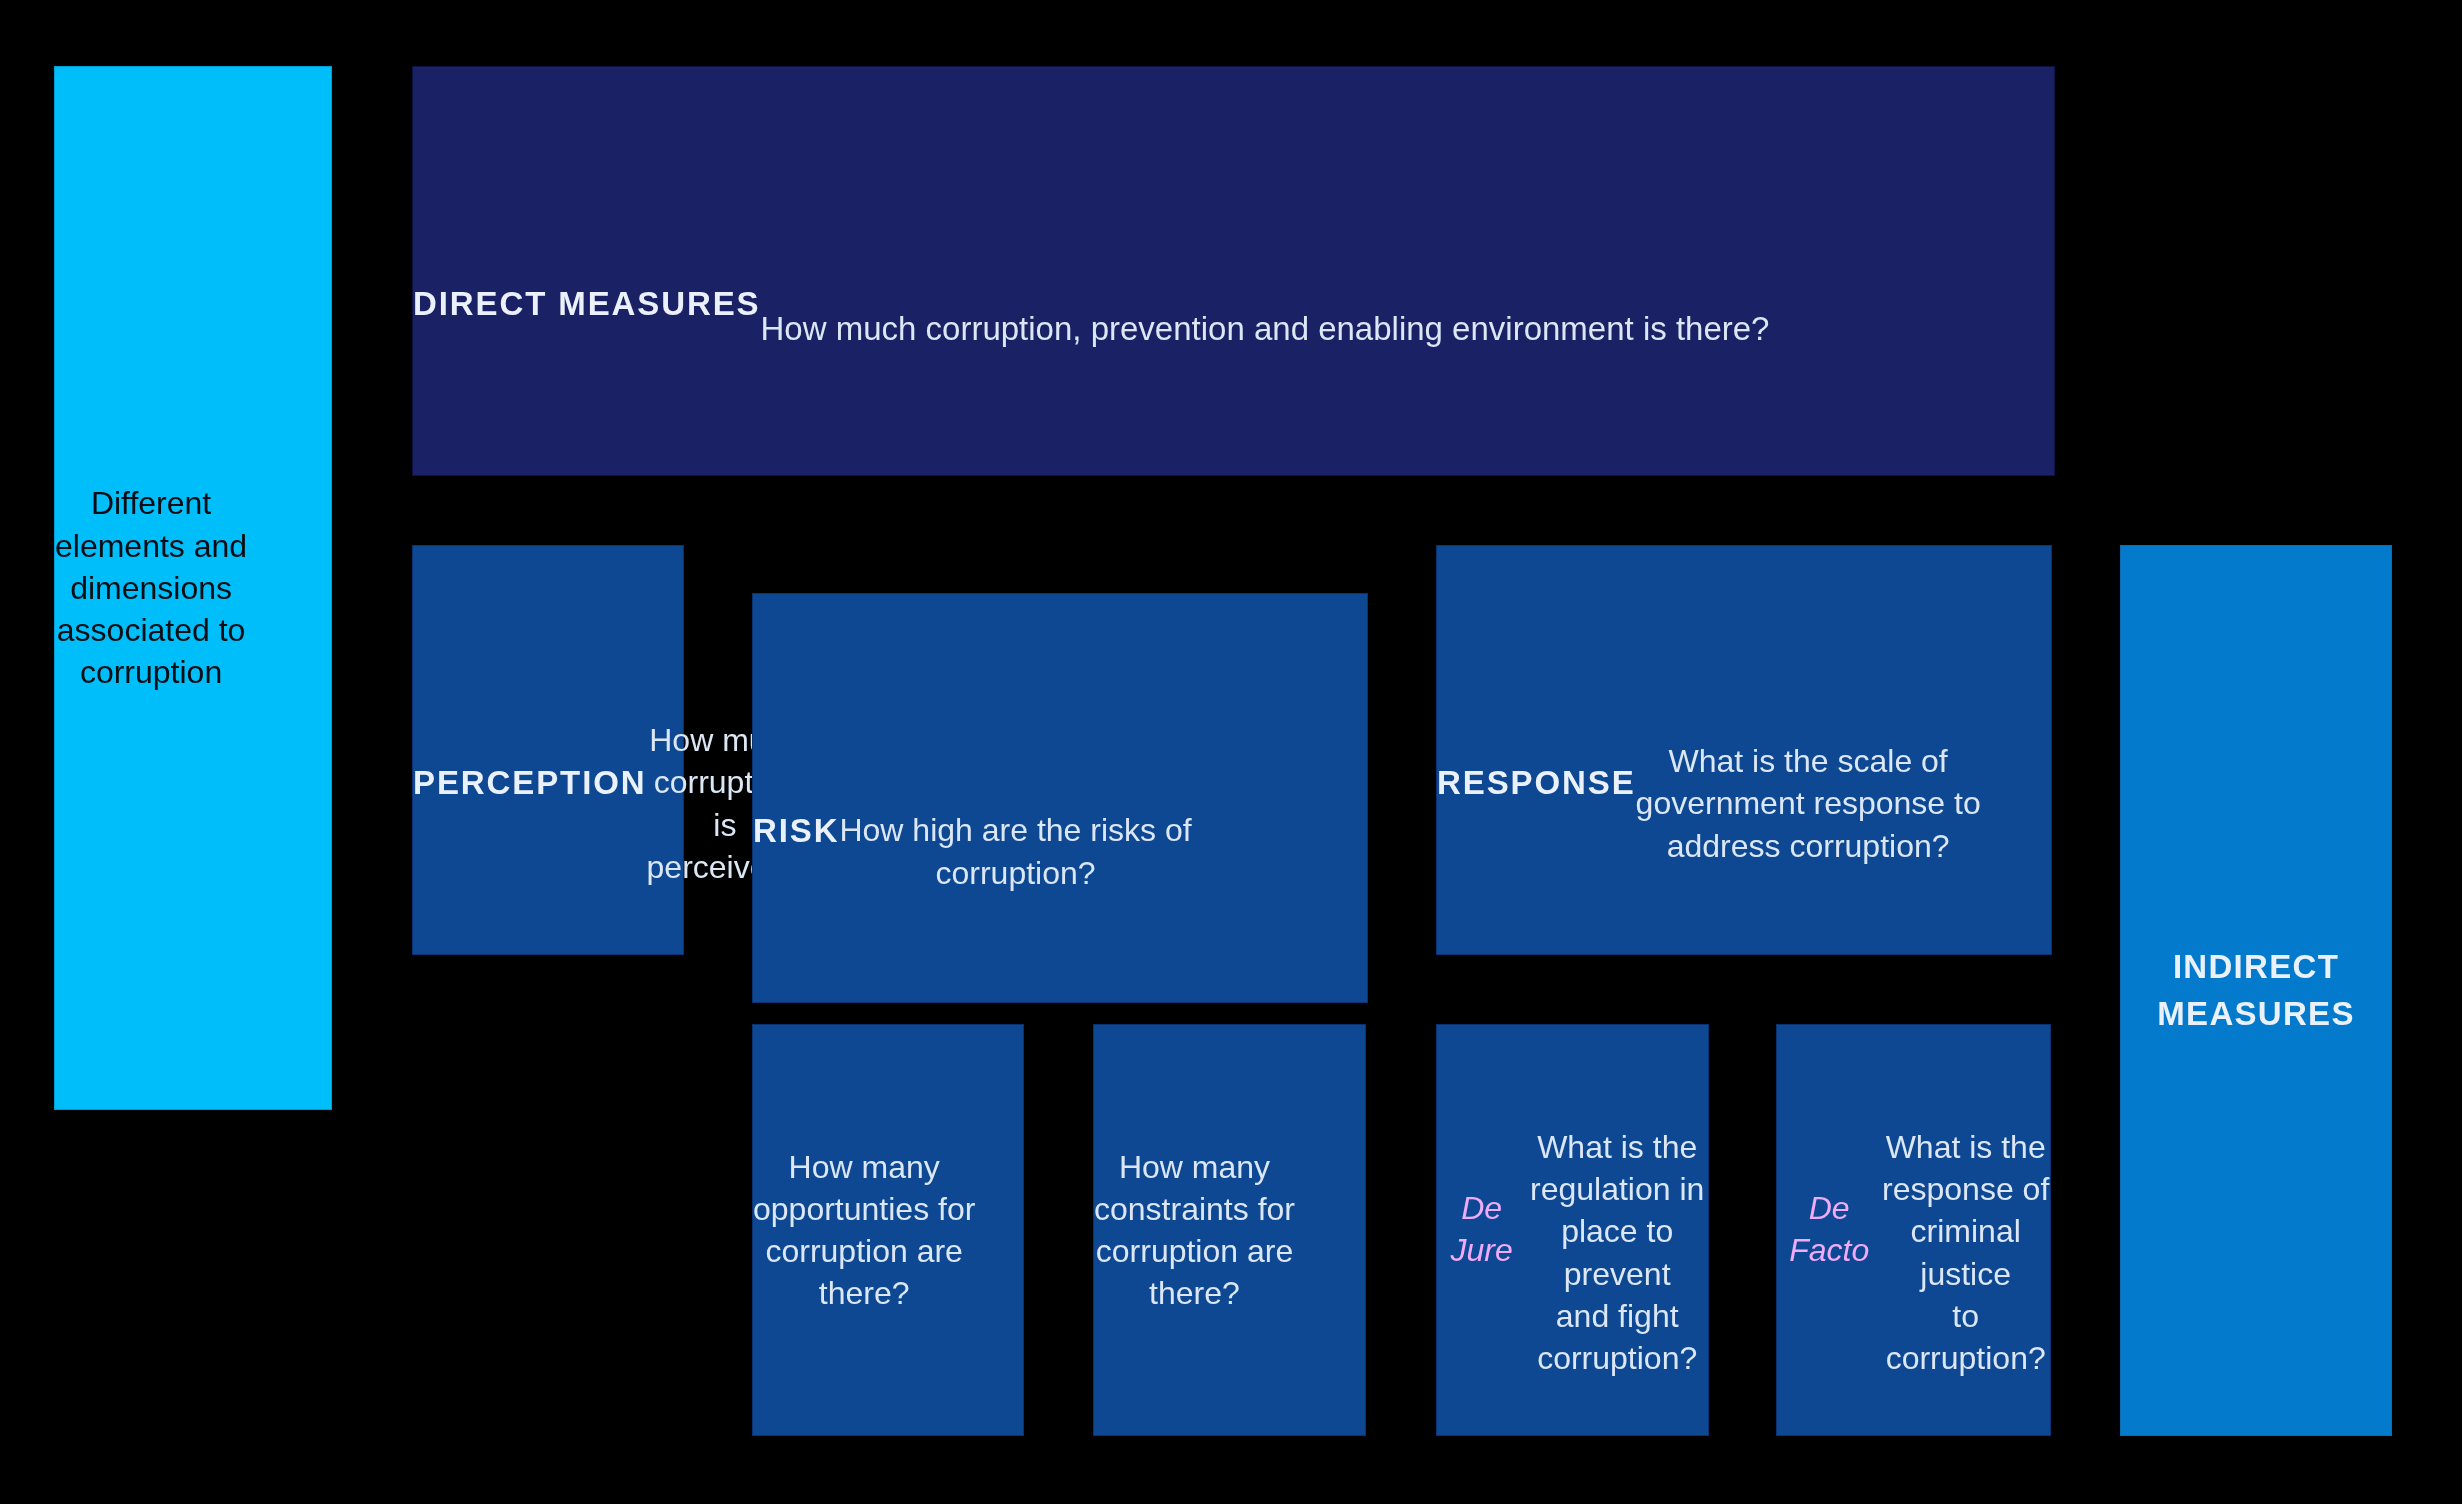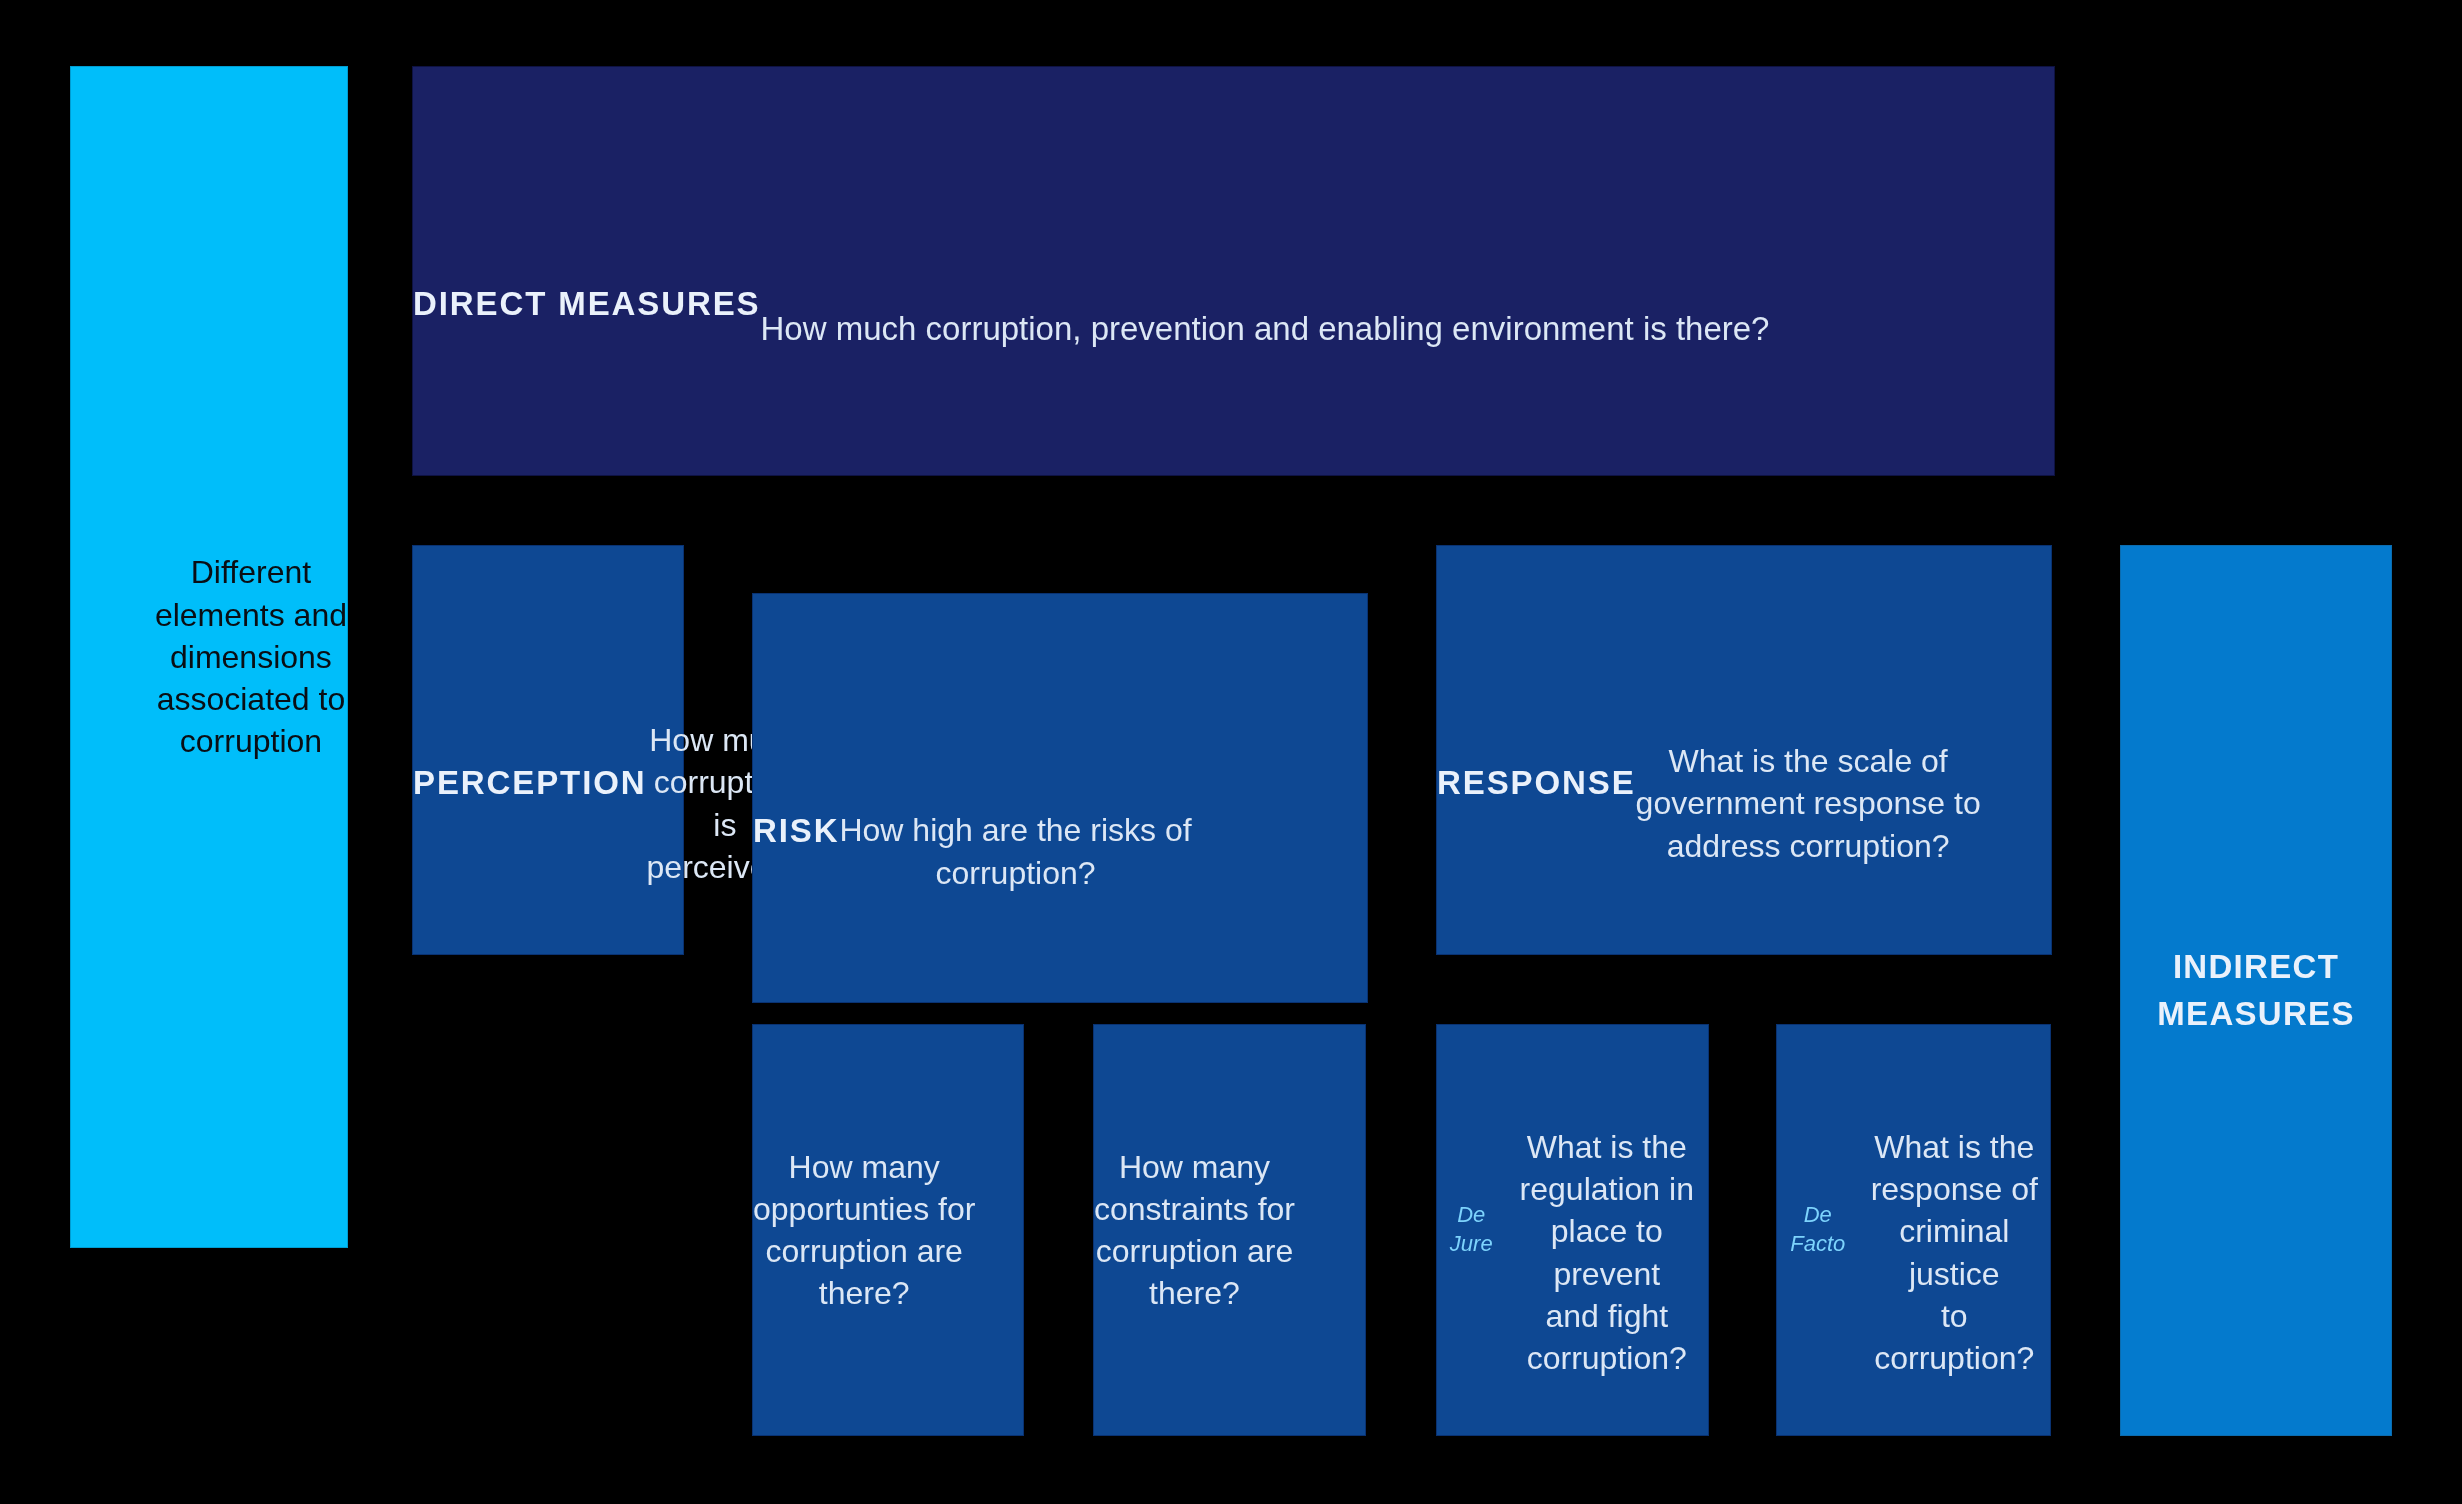--- a/index.html
+++ b/index.html
@@ -33,30 +33,30 @@
     white-space: pre-line;
   }
   .body-text {
     font-size: 32px;
     line-height: 1.32;
     color: #DCE7F5;
     white-space: pre-line;
   }
   .italic-label {
     font-style: italic;
-    font-size: 22px;
+    font-size: 32px;
     line-height: 1.3;
-    color: #7dd3fc;
+    color: #f0abfc;
   }
 
   
   #left-panel {
-    left: 70px; top: 66px; width: 278px; height: 1182px;
+    left: 54px; top: 66px; width: 278px; height: 1044px;
     background: #00BEFA;
-    justify-content: flex-end;
+    justify-content: flex-start;
     border-color: rgba(0, 60, 90, 0.25);
   }
   #left-panel .body-text { color: #0A0E14; }
 
   
   #direct-panel {
     left: 412px; top: 66px; width: 1643px; height: 410px;
     background: #1A2164;
     padding-top: 67px;
     border-color: rgba(0, 0, 25, 0.45);

